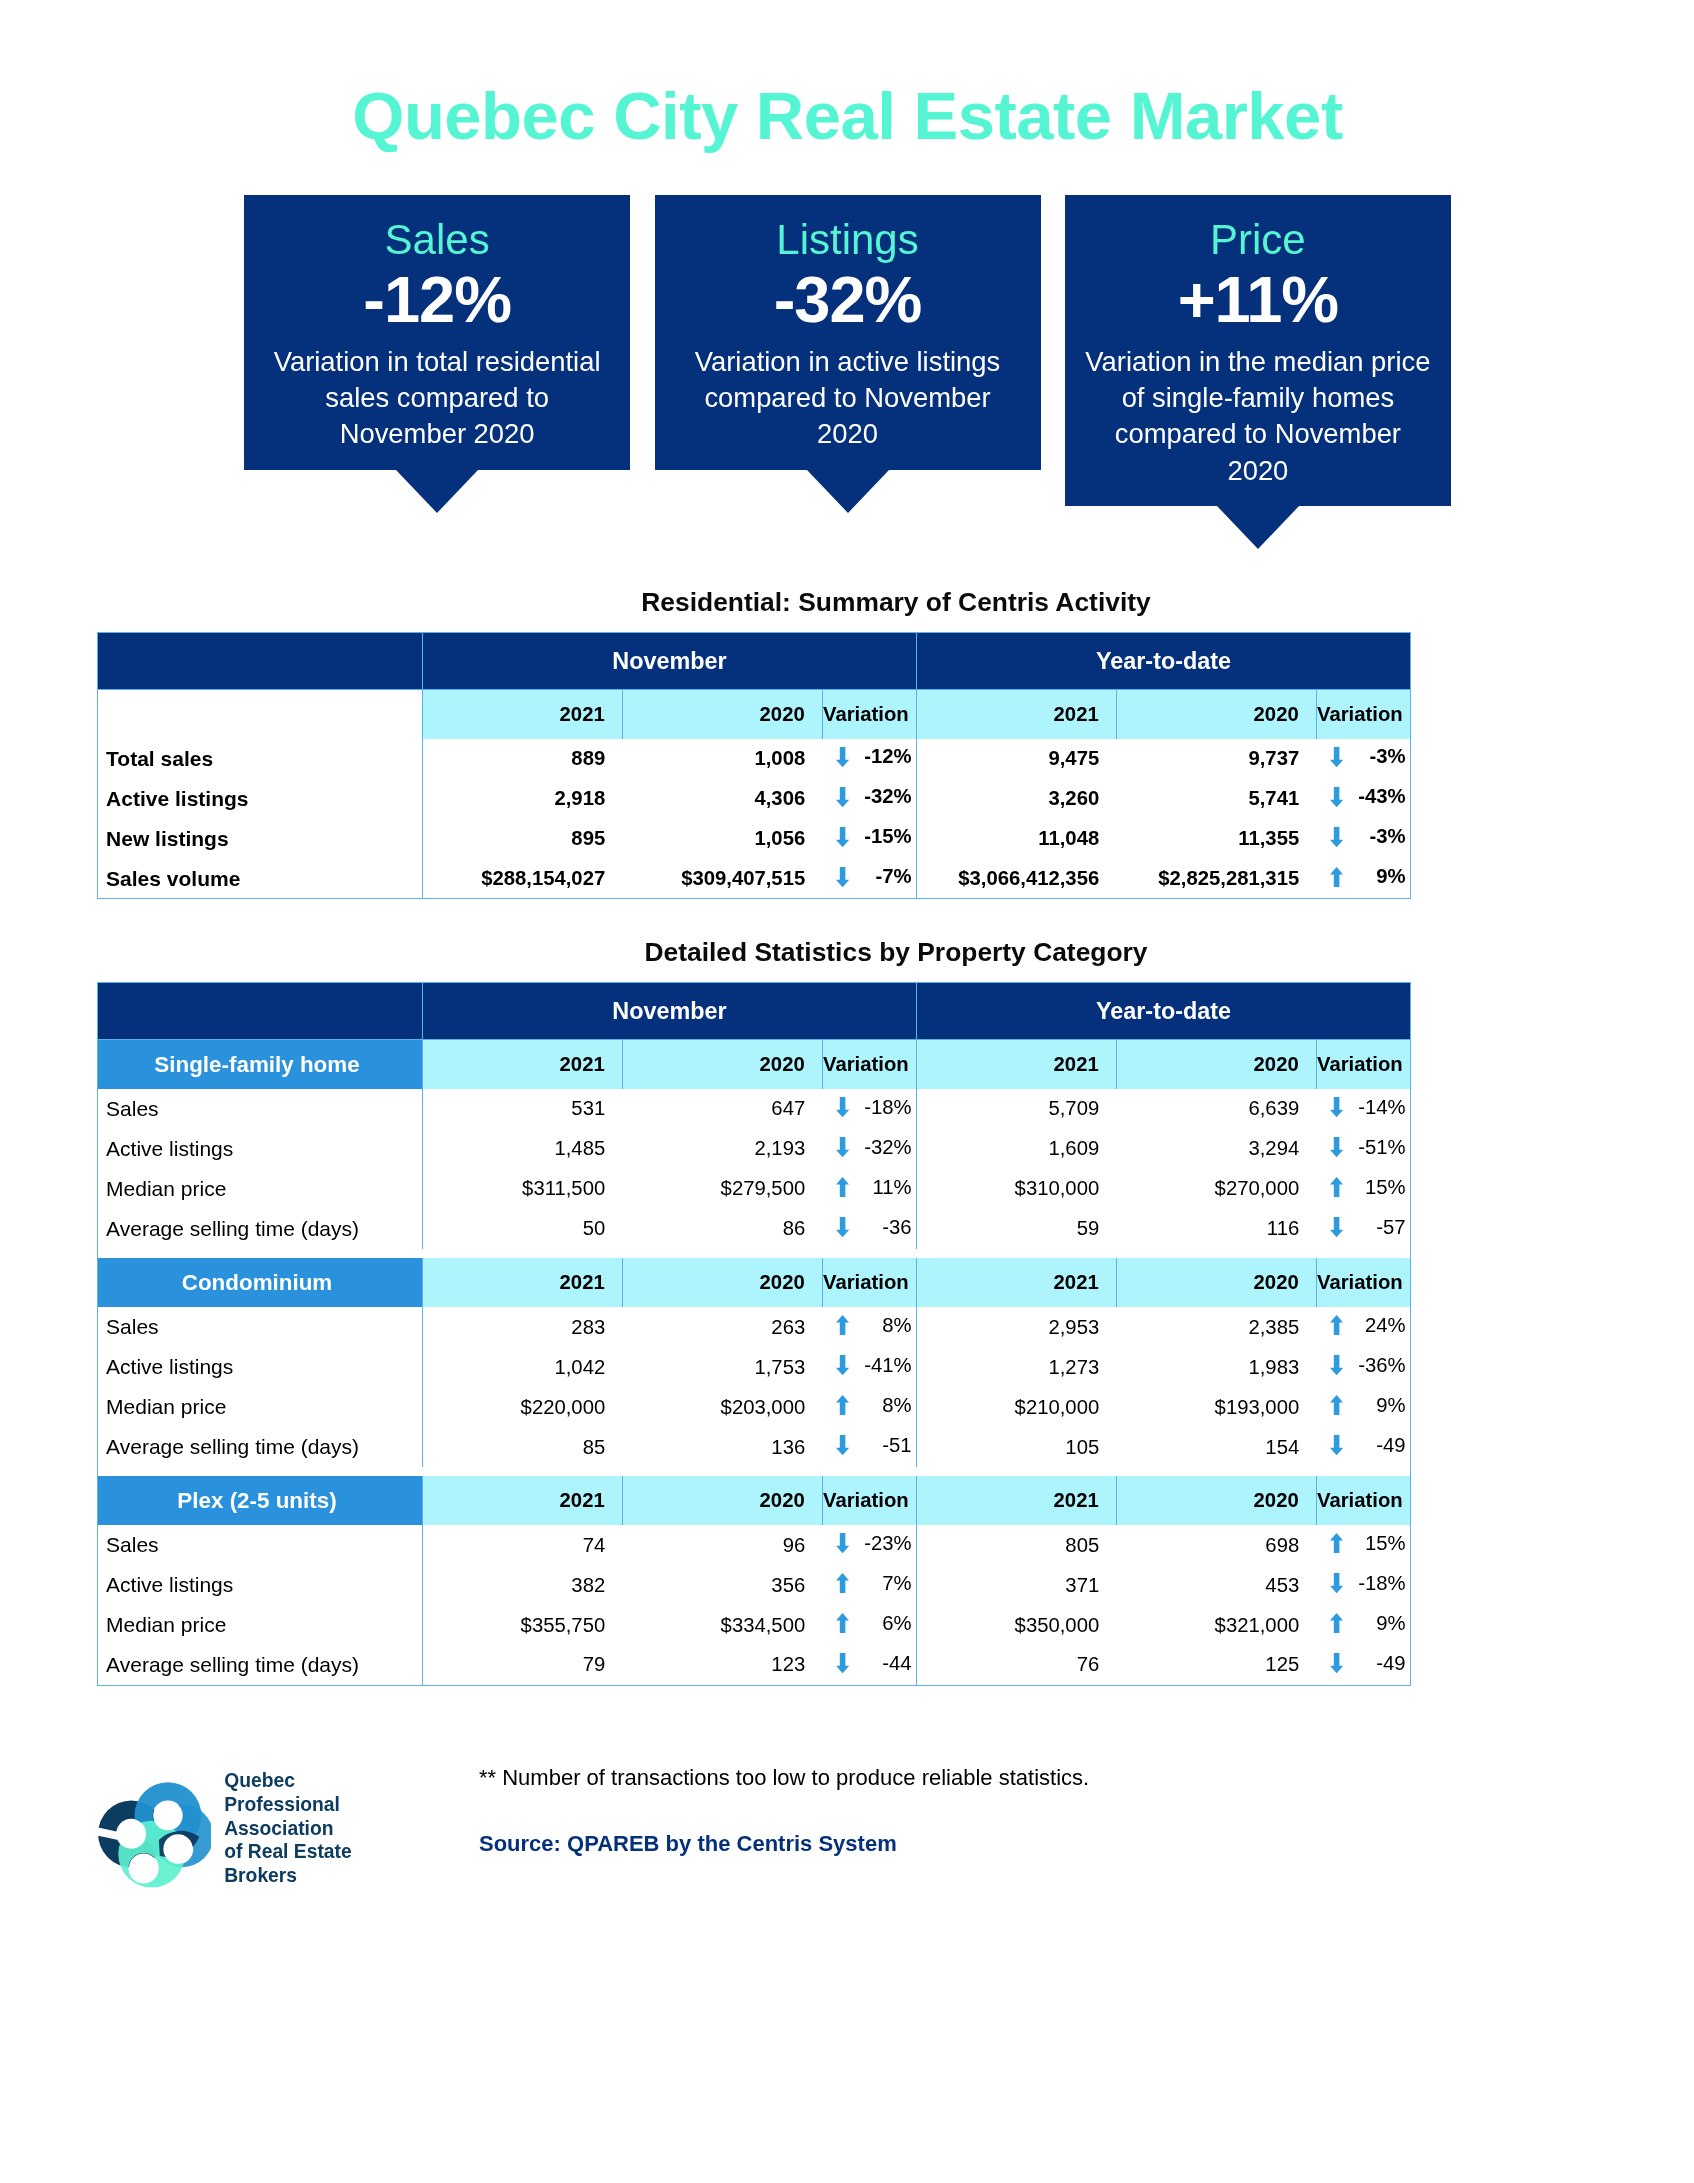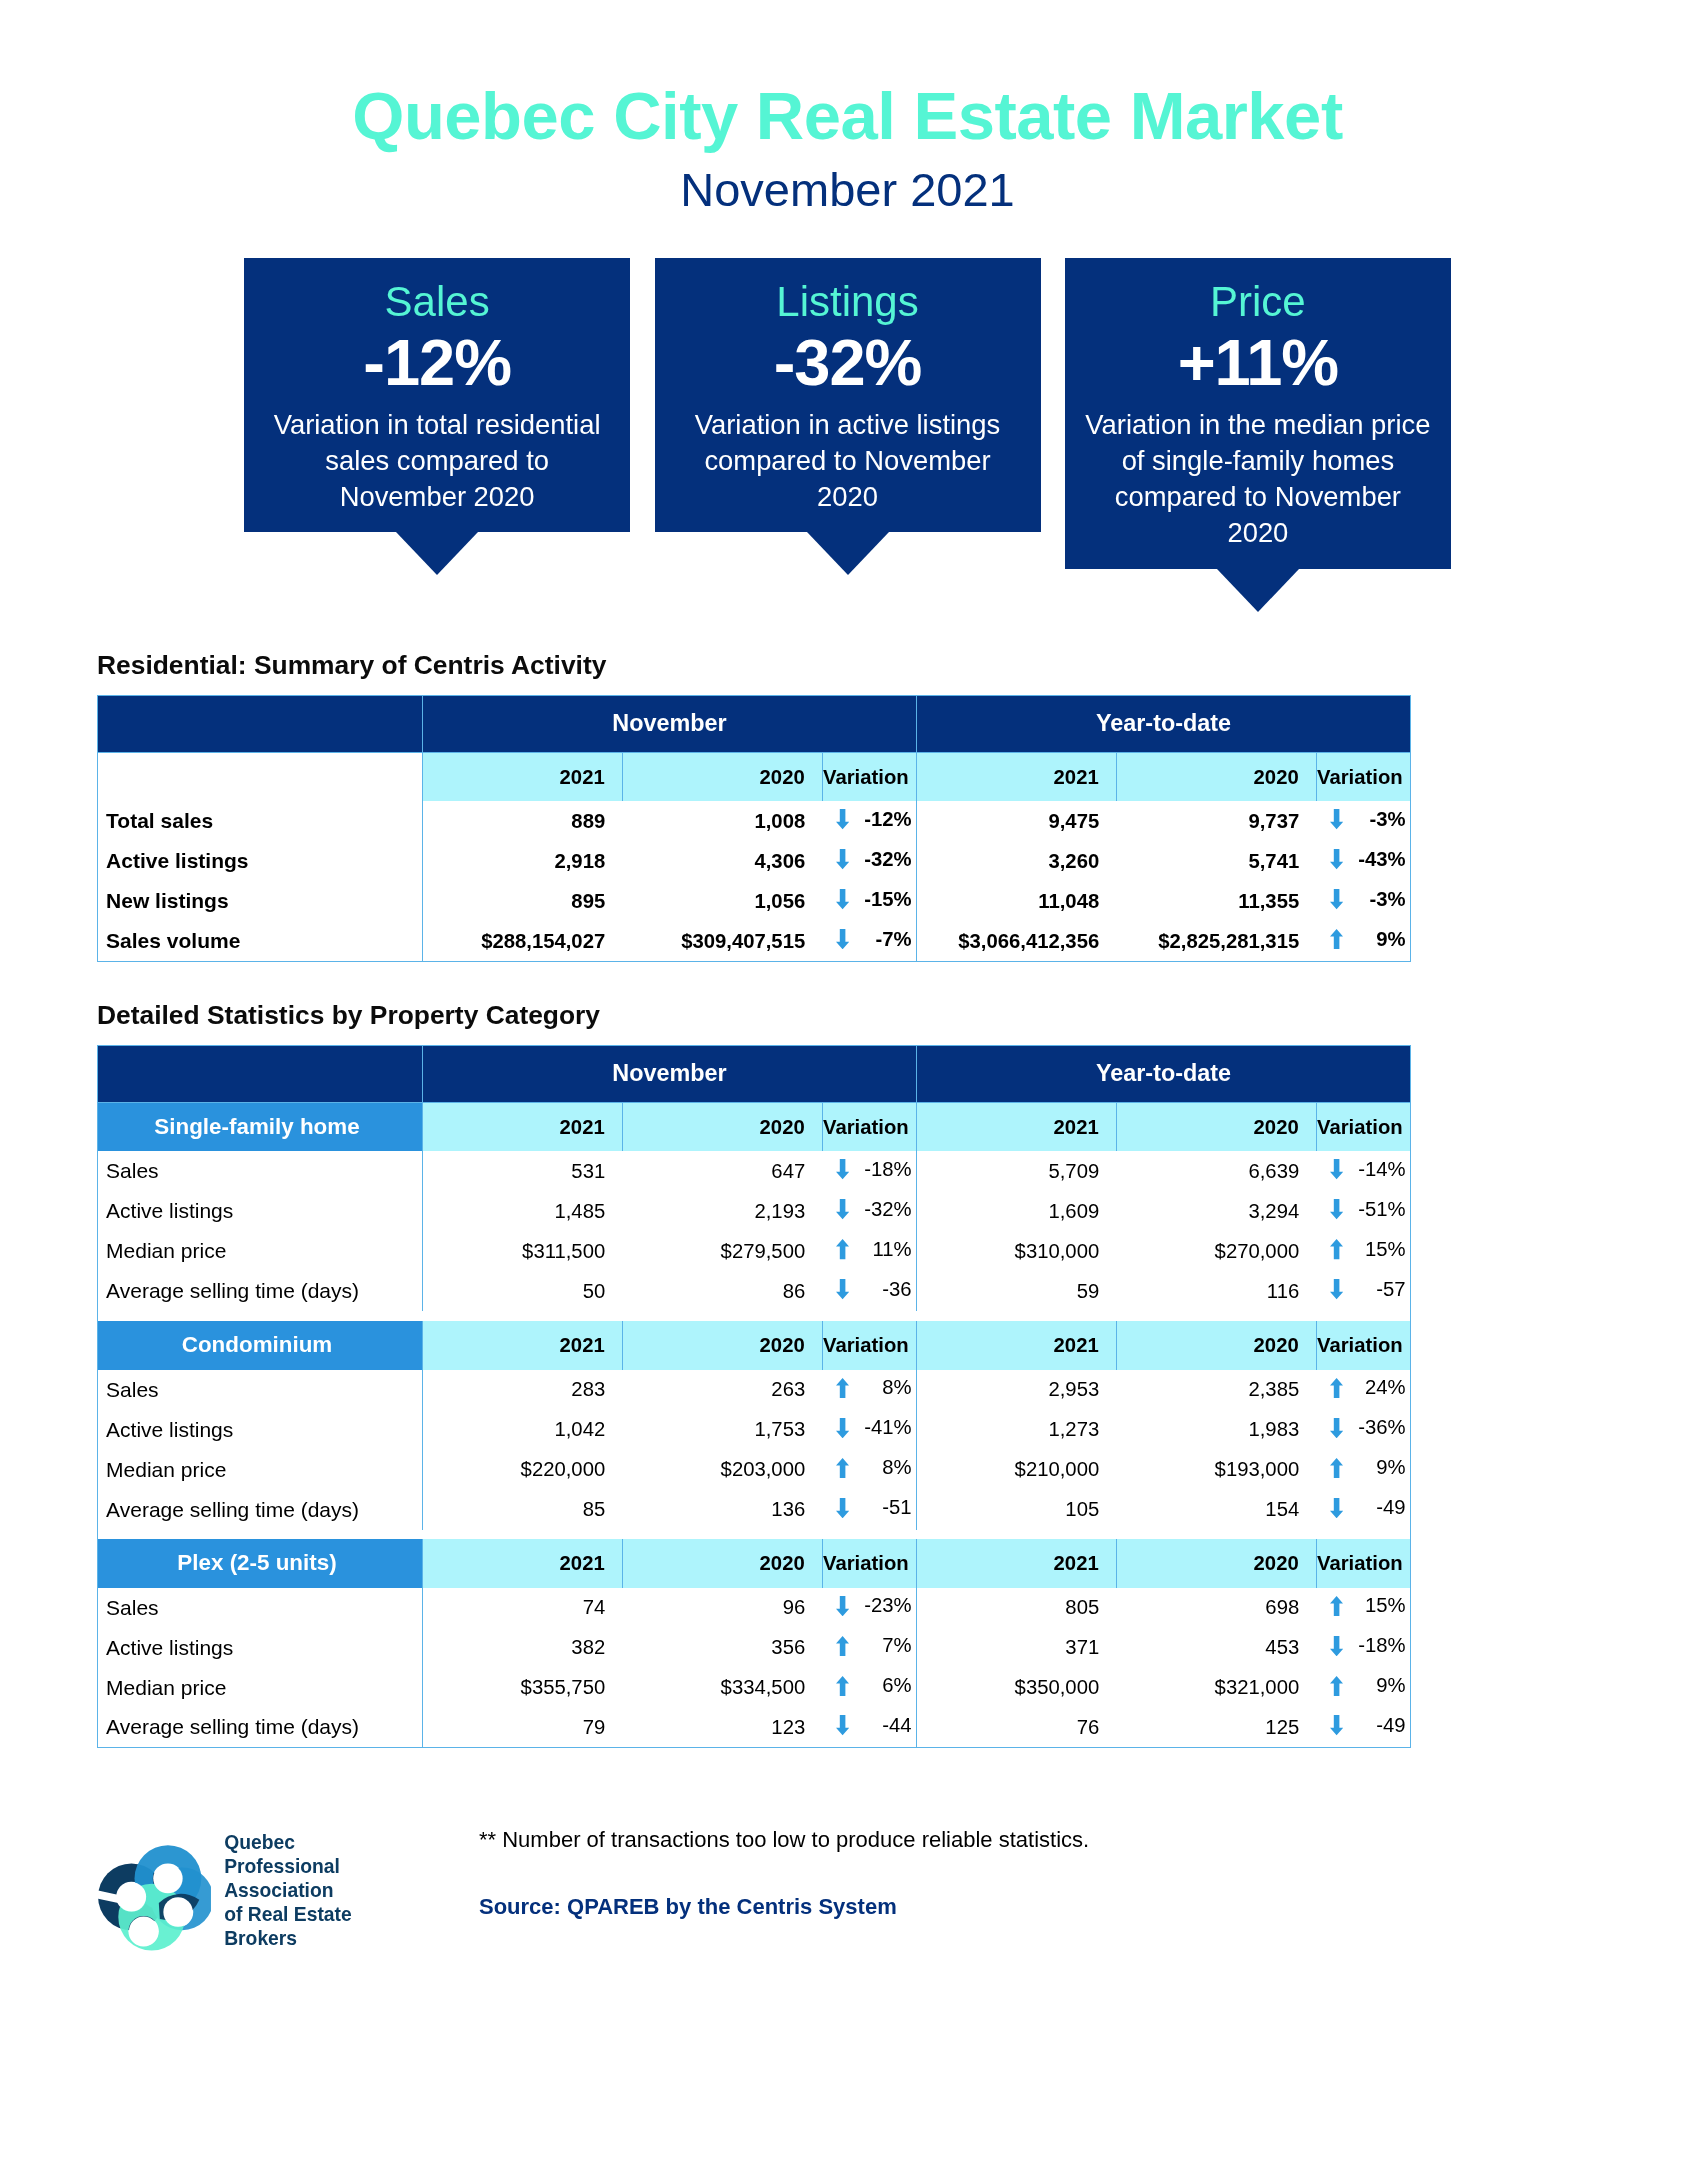--- a/index.html
+++ b/index.html
@@ -96,20 +96,21 @@
     border-right:41px solid transparent;
     border-top:43px solid var(--navy);
   }
 
   
   .section-title{
     font-size:26.4px;
     font-weight:bold;
     color:#0b0b0b;
     margin:0 0 14.2px 97px;
+    text-align:center;
   }
   .block{margin-top:38px;}
 
   
   table{
     border-collapse:collapse;
     width:1228px;
     margin:0 auto 0 97px;
     table-layout:fixed;
   }
@@ -240,21 +241,20 @@
     margin-bottom:0;
   }
 </style>
 </head>
 <body>
 
 <div class="page">
 
   <div class="header">
     <div class="title">Quebec City Real Estate Market</div>
-    <div class="subtitle">November 2021</div>
   </div>
 
   <div class="cards">
 
     <div class="card-wrap">
       <div class="card">
         <div class="card-label">Sales</div>
         <div class="card-value">-12%</div>
         <div class="card-desc">Variation in total residential sales compared to November 2020</div>
       </div>

